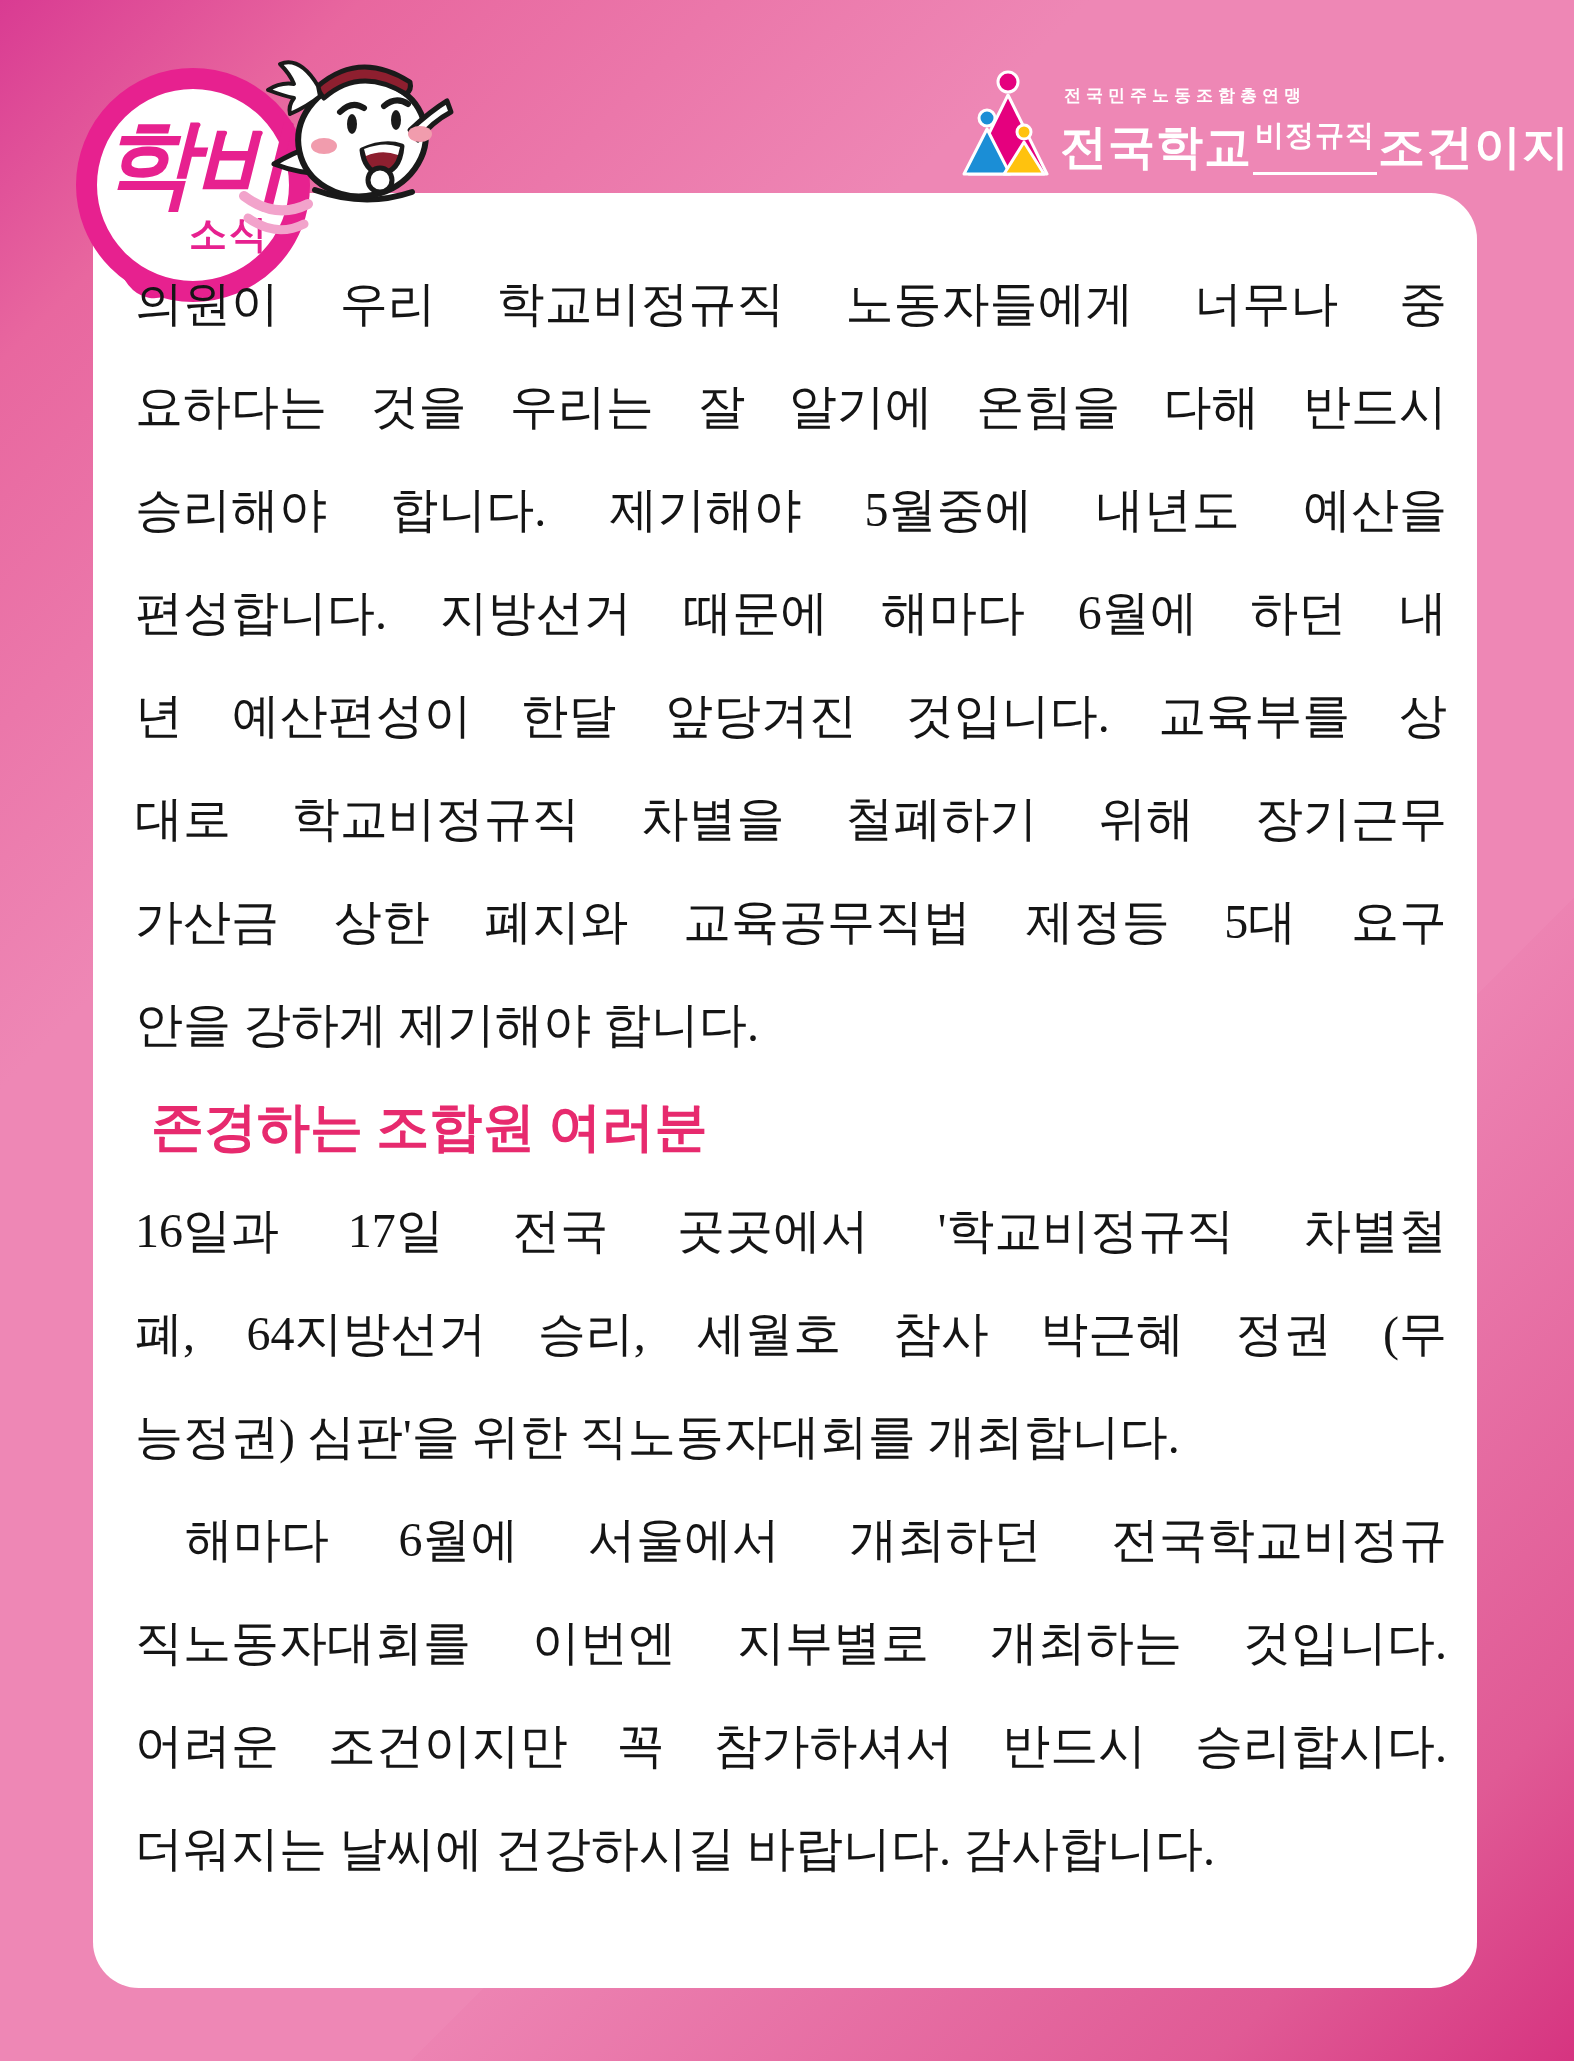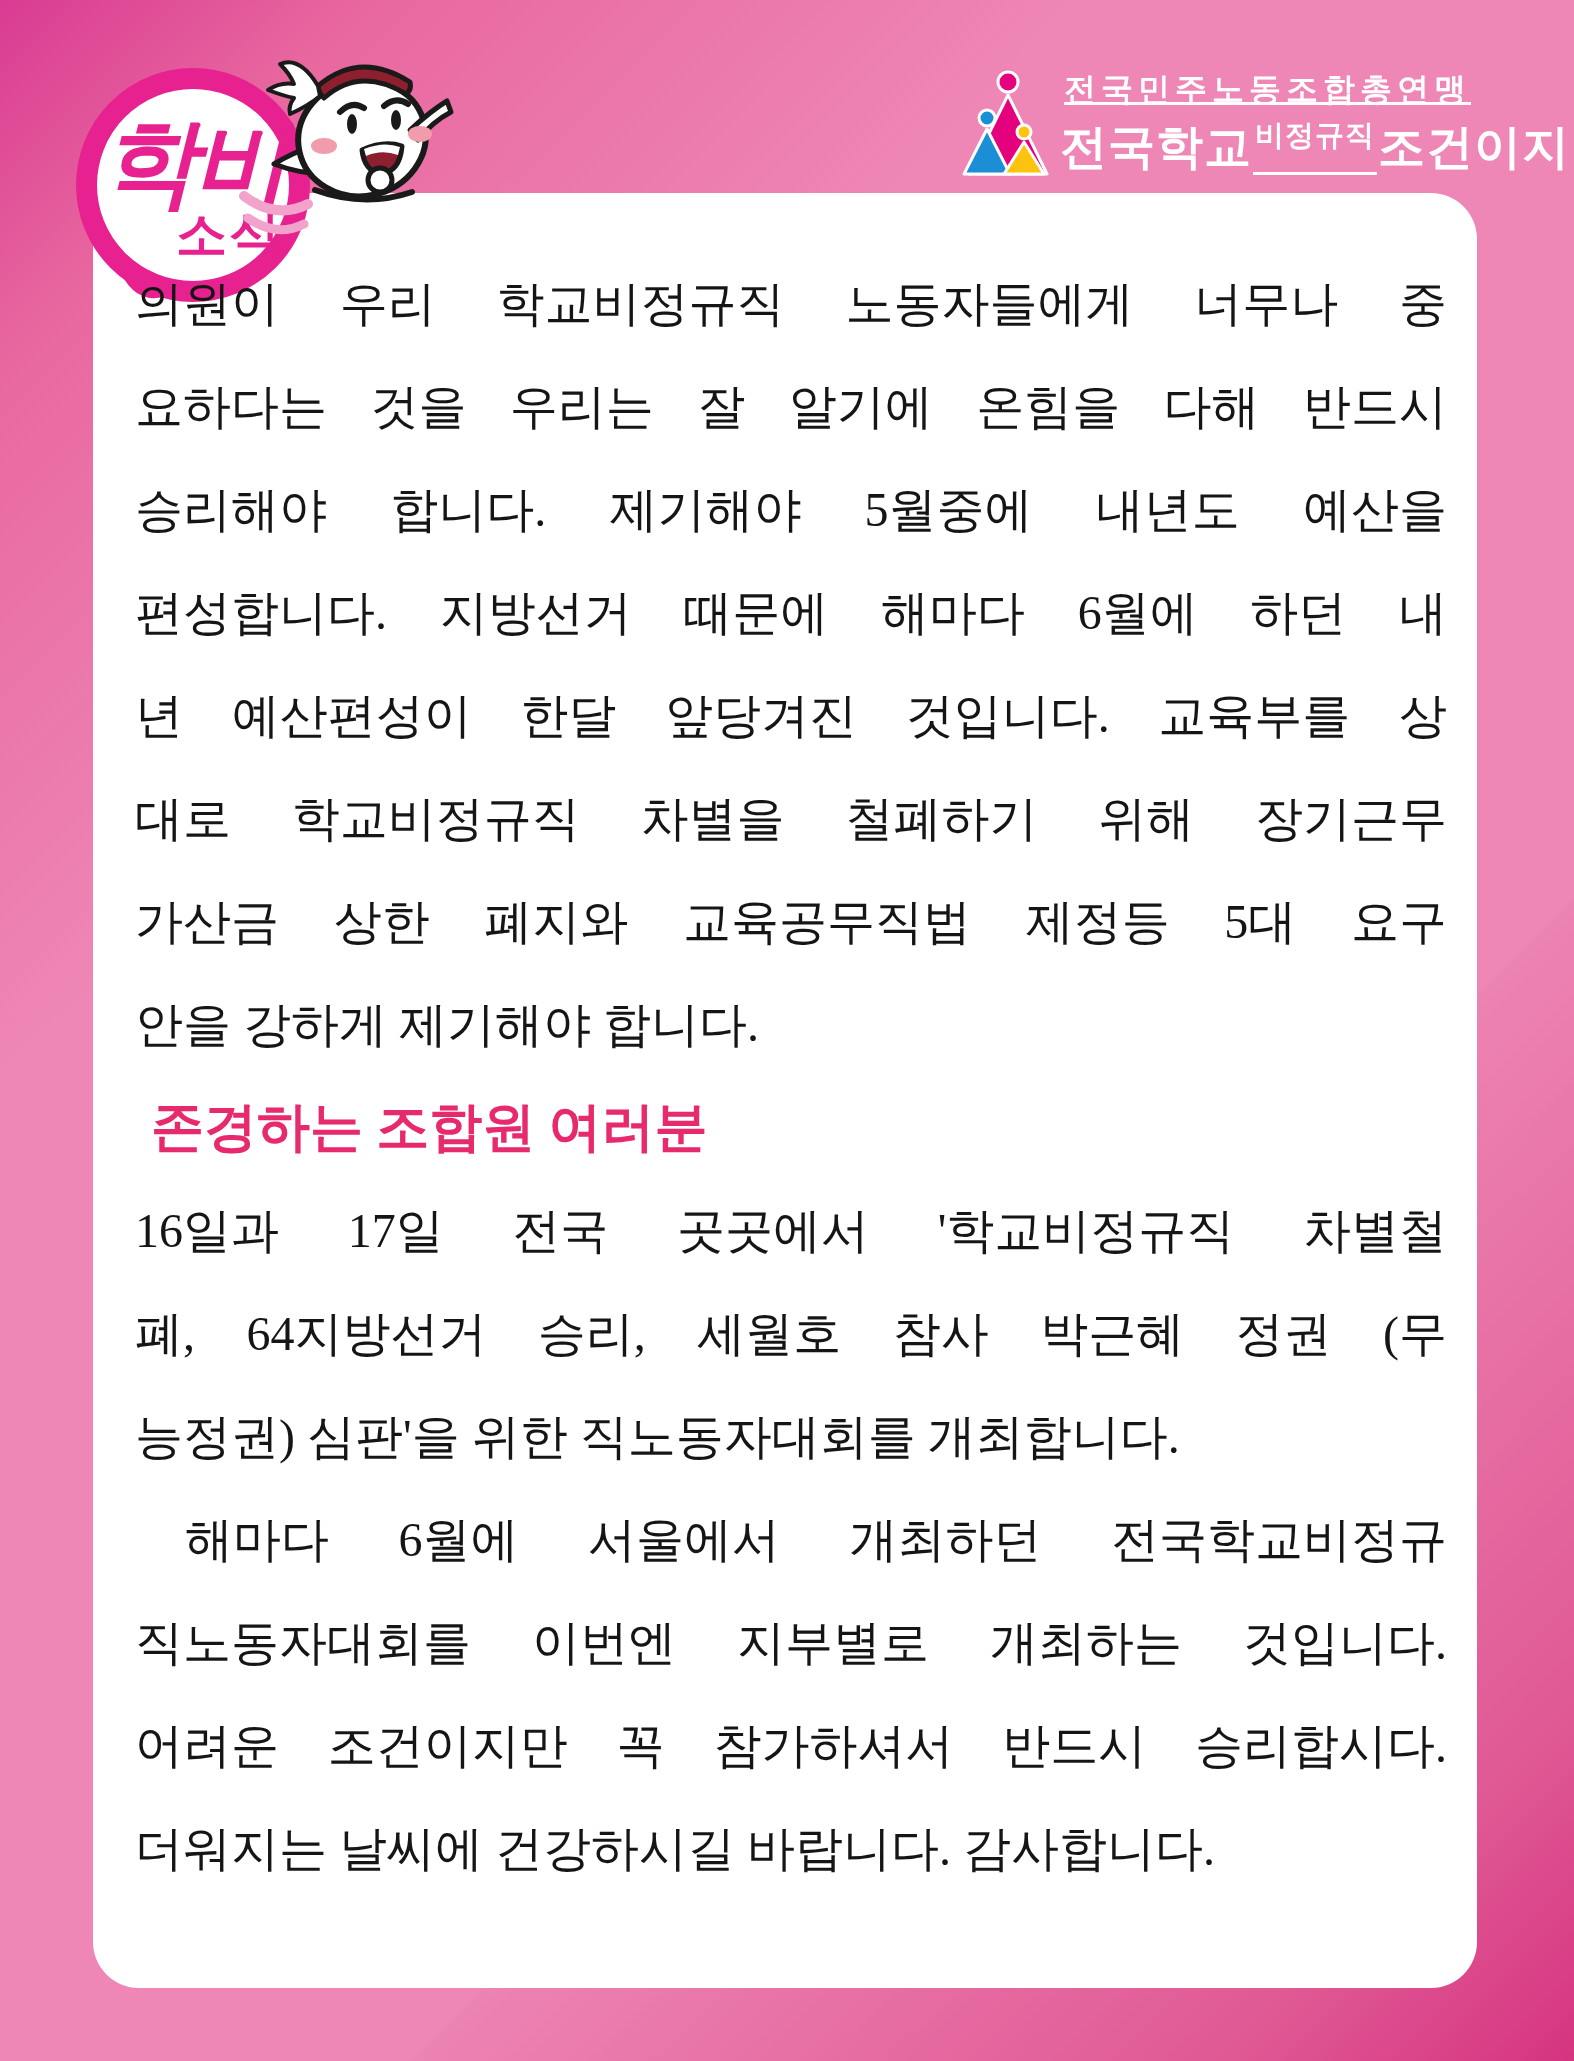--- a/index.html
+++ b/index.html
@@ -21,33 +21,32 @@
     box-sizing:border-box;border:21px solid #e7218f;border-radius:50%;
     background:#fff;text-align:center;
   }
   .badge-main{
     margin-top:26px;font-size:96px;line-height:96px;font-weight:bold;
     color:#e7218f;letter-spacing:-4px;
     font-family:"Liberation Sans","DejaVu Sans",sans-serif;
     font-style:italic;
   }
   .badge-sub{
-    margin-top:2px;margin-left:72px;font-size:51px;line-height:43px;
+    margin-top:2px;margin-left:72px;font-size:38px;line-height:43px;
     font-weight:bold;color:#e7218f;letter-spacing:2px;
   }
   .badge-tail{position:absolute;left:108px;top:228px;width:120px;height:120px;}
   .badge-swoosh{position:absolute;left:238px;top:182px;width:76px;height:56px;}
   
   .union{position:absolute;left:958px;top:66px;width:590px;height:120px;}
   .union-symbol{position:absolute;left:0;top:4px;width:96px;height:110px;}
   .union-fed{
-    position:absolute;left:106px;top:2px;
-    font-size:32px;font-weight:bold;color:#ffffff;letter-spacing:5px;
+    position:absolute;left:106px;top:18px;
+    font-size:17px;font-weight:bold;color:#ffffff;letter-spacing:5px;
     white-space:nowrap;
-    text-decoration:underline;
   }
   .union-name{
     position:absolute;left:102px;top:50px;
     font-size:47px;font-weight:bold;color:#ffffff;letter-spacing:1px;
     white-space:nowrap;
   }
   .union-name .small{
     display:inline-block;font-size:29px;vertical-align:top;
     border-bottom:3px solid #ffffff;padding:0 2px 16px 2px;margin:0 1px;
   }

